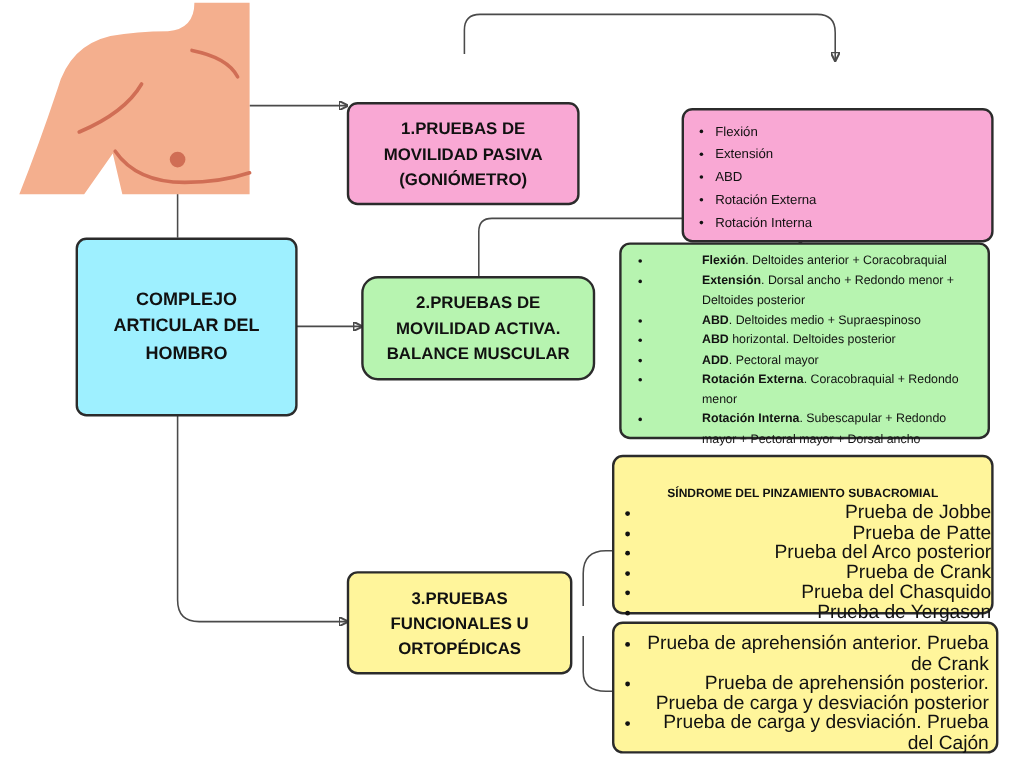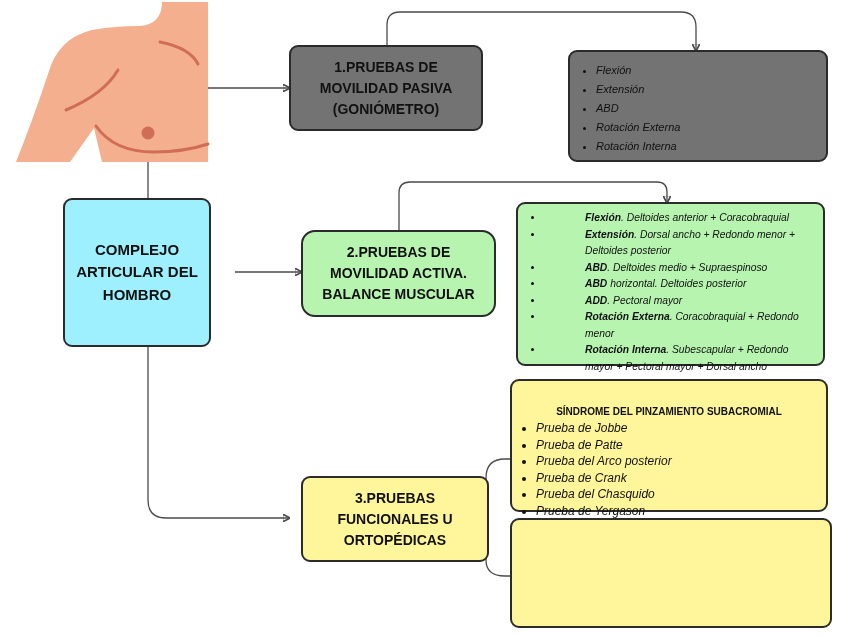--- a/index.html
+++ b/index.html
@@ -1,30 +1,30 @@
 <!DOCTYPE html>
 <html><head>
 <meta charset="utf-8">
 <style>
   html, body { margin: 0; padding: 0; background: #ffffff; }
   body { width: 848px; height: 636px; position: relative; overflow: hidden;
          font-family: "Liberation Sans", "DejaVu Sans", sans-serif; color: #111; }
   .box { position: absolute; box-sizing: border-box; border: 2px solid #2b2b2b; border-radius: 9px; }
   .center { display: flex; align-items: center; justify-content: center; text-align: center;
             font-weight: bold; line-height: 1.5; }
-  .pink { background: #737373; }
+  .pink { background: #f9a8d4; margin-top: 40px; }
   .cyan { background: #9ef0ff; }
   .green { background: #b7f4b0; }
   .yellow { background: #fff59b; }
-  ul { margin: 0; padding: 0 0 0 26px; font-style: italic; }
+  ul { margin: 0; padding: 0 0 0 26px; }
   li { margin: 0; }
   .list-box { font-size: 11px; }
   .list-box li { line-height: 19px; }
   .green-list li { line-height: 16.5px; font-size: 10.3px; padding-left: 41px; }
-  .yellow-list li { line-height: 16.5px; font-size: 12px; }
+  .yellow-list li { line-height: 16.5px; font-size: 16px; text-align: right; }
   .section-title { text-align: center; font-weight: bold; font-size: 10px; line-height: 16px; }
   svg.connectors { position: absolute; left: 0; top: 0; }
   svg.connectors path, svg.connectors line { stroke: #4a4a4a; stroke-width: 1.3; fill: none; }
   .node-title { white-space: pre-line; }
 </style>
 </head>
 <body>
 
 <svg class="connectors" width="848" height="636" viewBox="0 0 848 636">
   <defs>
@@ -52,21 +52,21 @@
 <div style="position:absolute;left:14px;top:2px;width:196px;height:160px;">
   <svg width="196" height="160" viewBox="0 0 196 160">
     <path d="M148 0 H194 V160 H88 L80 126 L56 160 H2 Q18 120 34 72 Q44 36 78 28 Q100 24 126 24 Q148 22 148 0 Z" fill="#f4af8e"></path>
     <path d="M52 108 Q90 92 104 68" stroke="#d06e55" stroke-width="3" fill="none" stroke-linecap="round"></path>
     <path d="M146 40 Q176 46 184 62" stroke="#d06e55" stroke-width="3" fill="none" stroke-linecap="round"></path>
     <path d="M82 124 Q100 150 140 150 Q170 150 194 142" stroke="#d06e55" stroke-width="3" fill="none" stroke-linecap="round"></path>
     <circle cx="134" cy="131" r="6.5" fill="#d06e55"></circle>
   </svg>
 </div>
 
-<div class="box cyan center" style="left:63px;top:198px;width:148px;height:149px;font-size:15px;">
+<div class="box cyan center" style="left:63px;top:198px;width:185px;height:149px;font-size:15px;">
   <span class="node-title">COMPLEJO
 ARTICULAR DEL
 HOMBRO</span>
 </div>
 
 <div class="box pink center" style="left:289px;top:45px;width:194px;height:86px;font-size:14px;">
   <span class="node-title">1.PRUEBAS DE
 MOVILIDAD PASIVA
 (GONIÓMETRO)</span>
 </div>
@@ -90,32 +90,37 @@
     <li><b>Flexión</b><span>. Deltoides anterior + Coracobraquial</span></li>
     <li><b>Extensión</b><span>. Dorsal ancho + Redondo menor + Deltoides posterior</span></li>
     <li><b>ABD</b><span>. Deltoides medio + Supraespinoso</span></li>
     <li><b>ABD</b><span> horizontal. Deltoides posterior</span></li>
     <li><b>ADD</b><span>. Pectoral mayor</span></li>
     <li><b>Rotación Externa</b><span>. Coracobraquial + Redondo menor</span></li>
     <li><b>Rotación Interna</b><span>. Subescapular + Redondo mayor + Pectoral mayor + Dorsal ancho</span></li>
   </ul>
 </div>
 
-<div class="box yellow center" style="left:289px;top:476px;width:188px;height:86px;font-size:14px;margin-left:12px;">
+<div class="box yellow center" style="left:289px;top:476px;width:188px;height:86px;font-size:14px;">
   <span class="node-title">3.PRUEBAS
 FUNCIONALES U
 ORTOPÉDICAS</span>
 </div>
 
 <div class="box yellow yellow-list" style="left:510px;top:379px;width:318px;height:133px;padding-top:23px;">
   <div class="section-title">SÍNDROME DEL PINZAMIENTO SUBACROMIAL</div>
   <ul style="padding-left:24px;">
     <li>Prueba de Jobbe</li>
     <li>Prueba de Patte</li>
     <li>Prueba del Arco posterior</li>
     <li>Prueba de Crank</li>
     <li>Prueba del Chasquido</li>
     <li>Prueba de Yergason</li>
   </ul>
 </div>
 
 <div class="box yellow yellow-list" style="left:510px;top:518px;width:322px;height:110px;padding-top:9px;padding-right:6px;">
+  <ul style="padding-left:24px;">
+    <li>Prueba de aprehensión anterior. Prueba de Crank</li>
+    <li>Prueba de aprehensión posterior. Prueba de carga y desviación posterior</li>
+    <li>Prueba de carga y desviación. Prueba del Cajón</li>
+  </ul>
 </div>
 
 </body></html>

